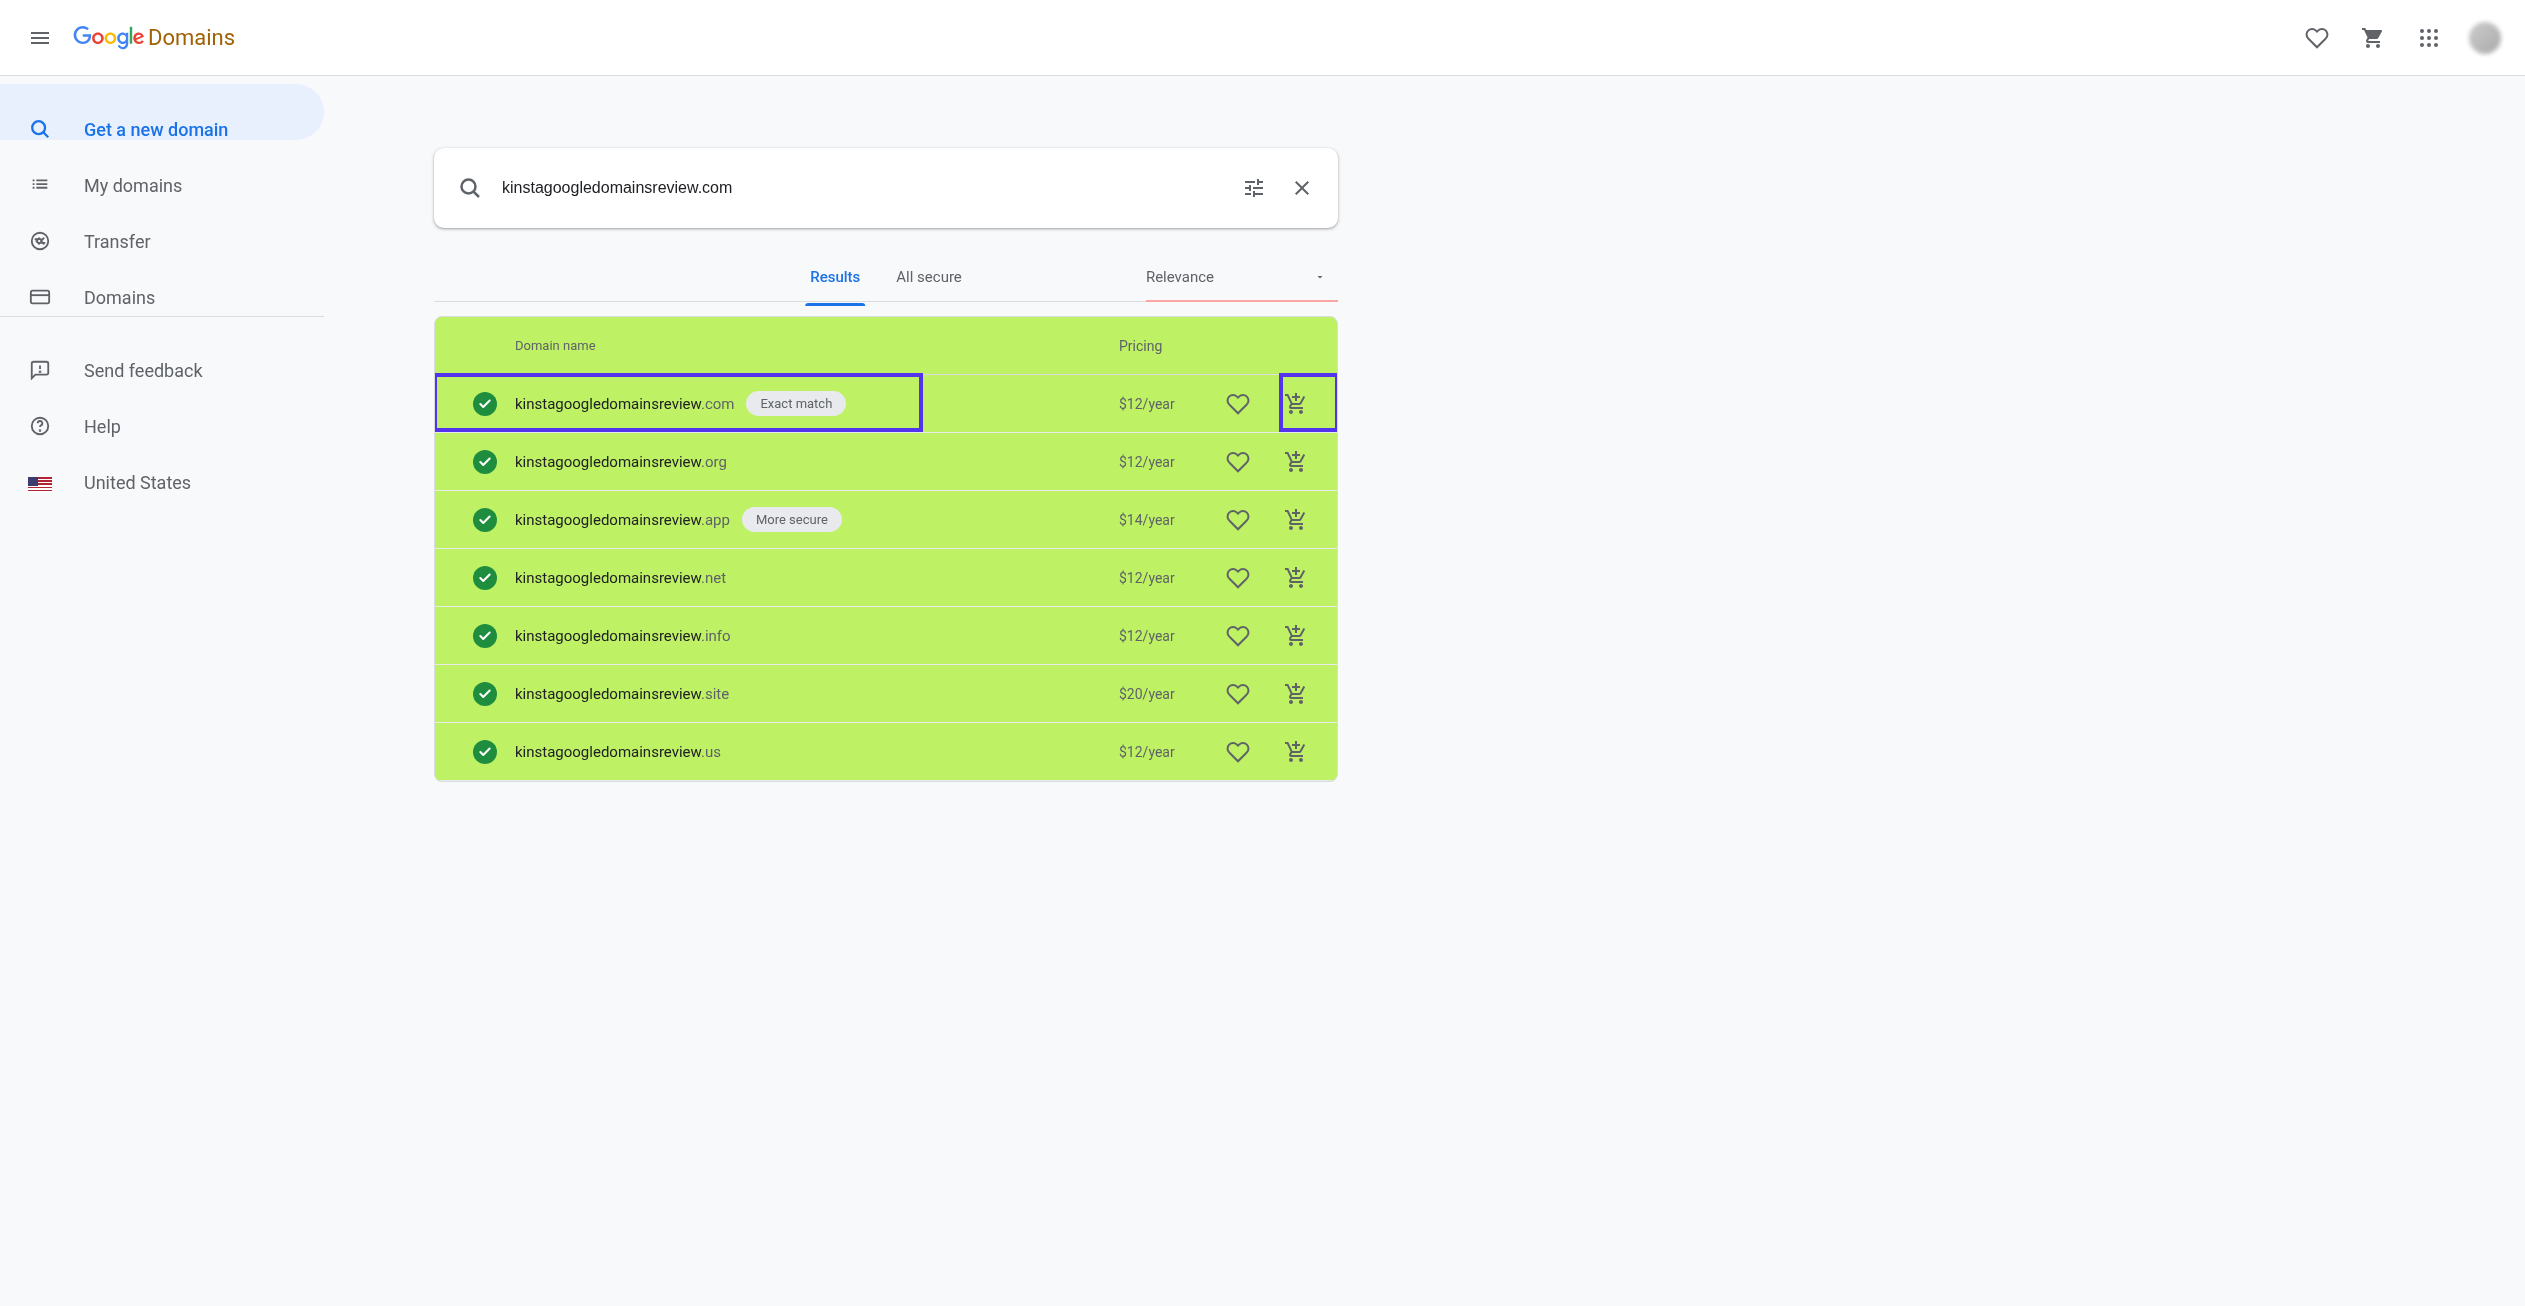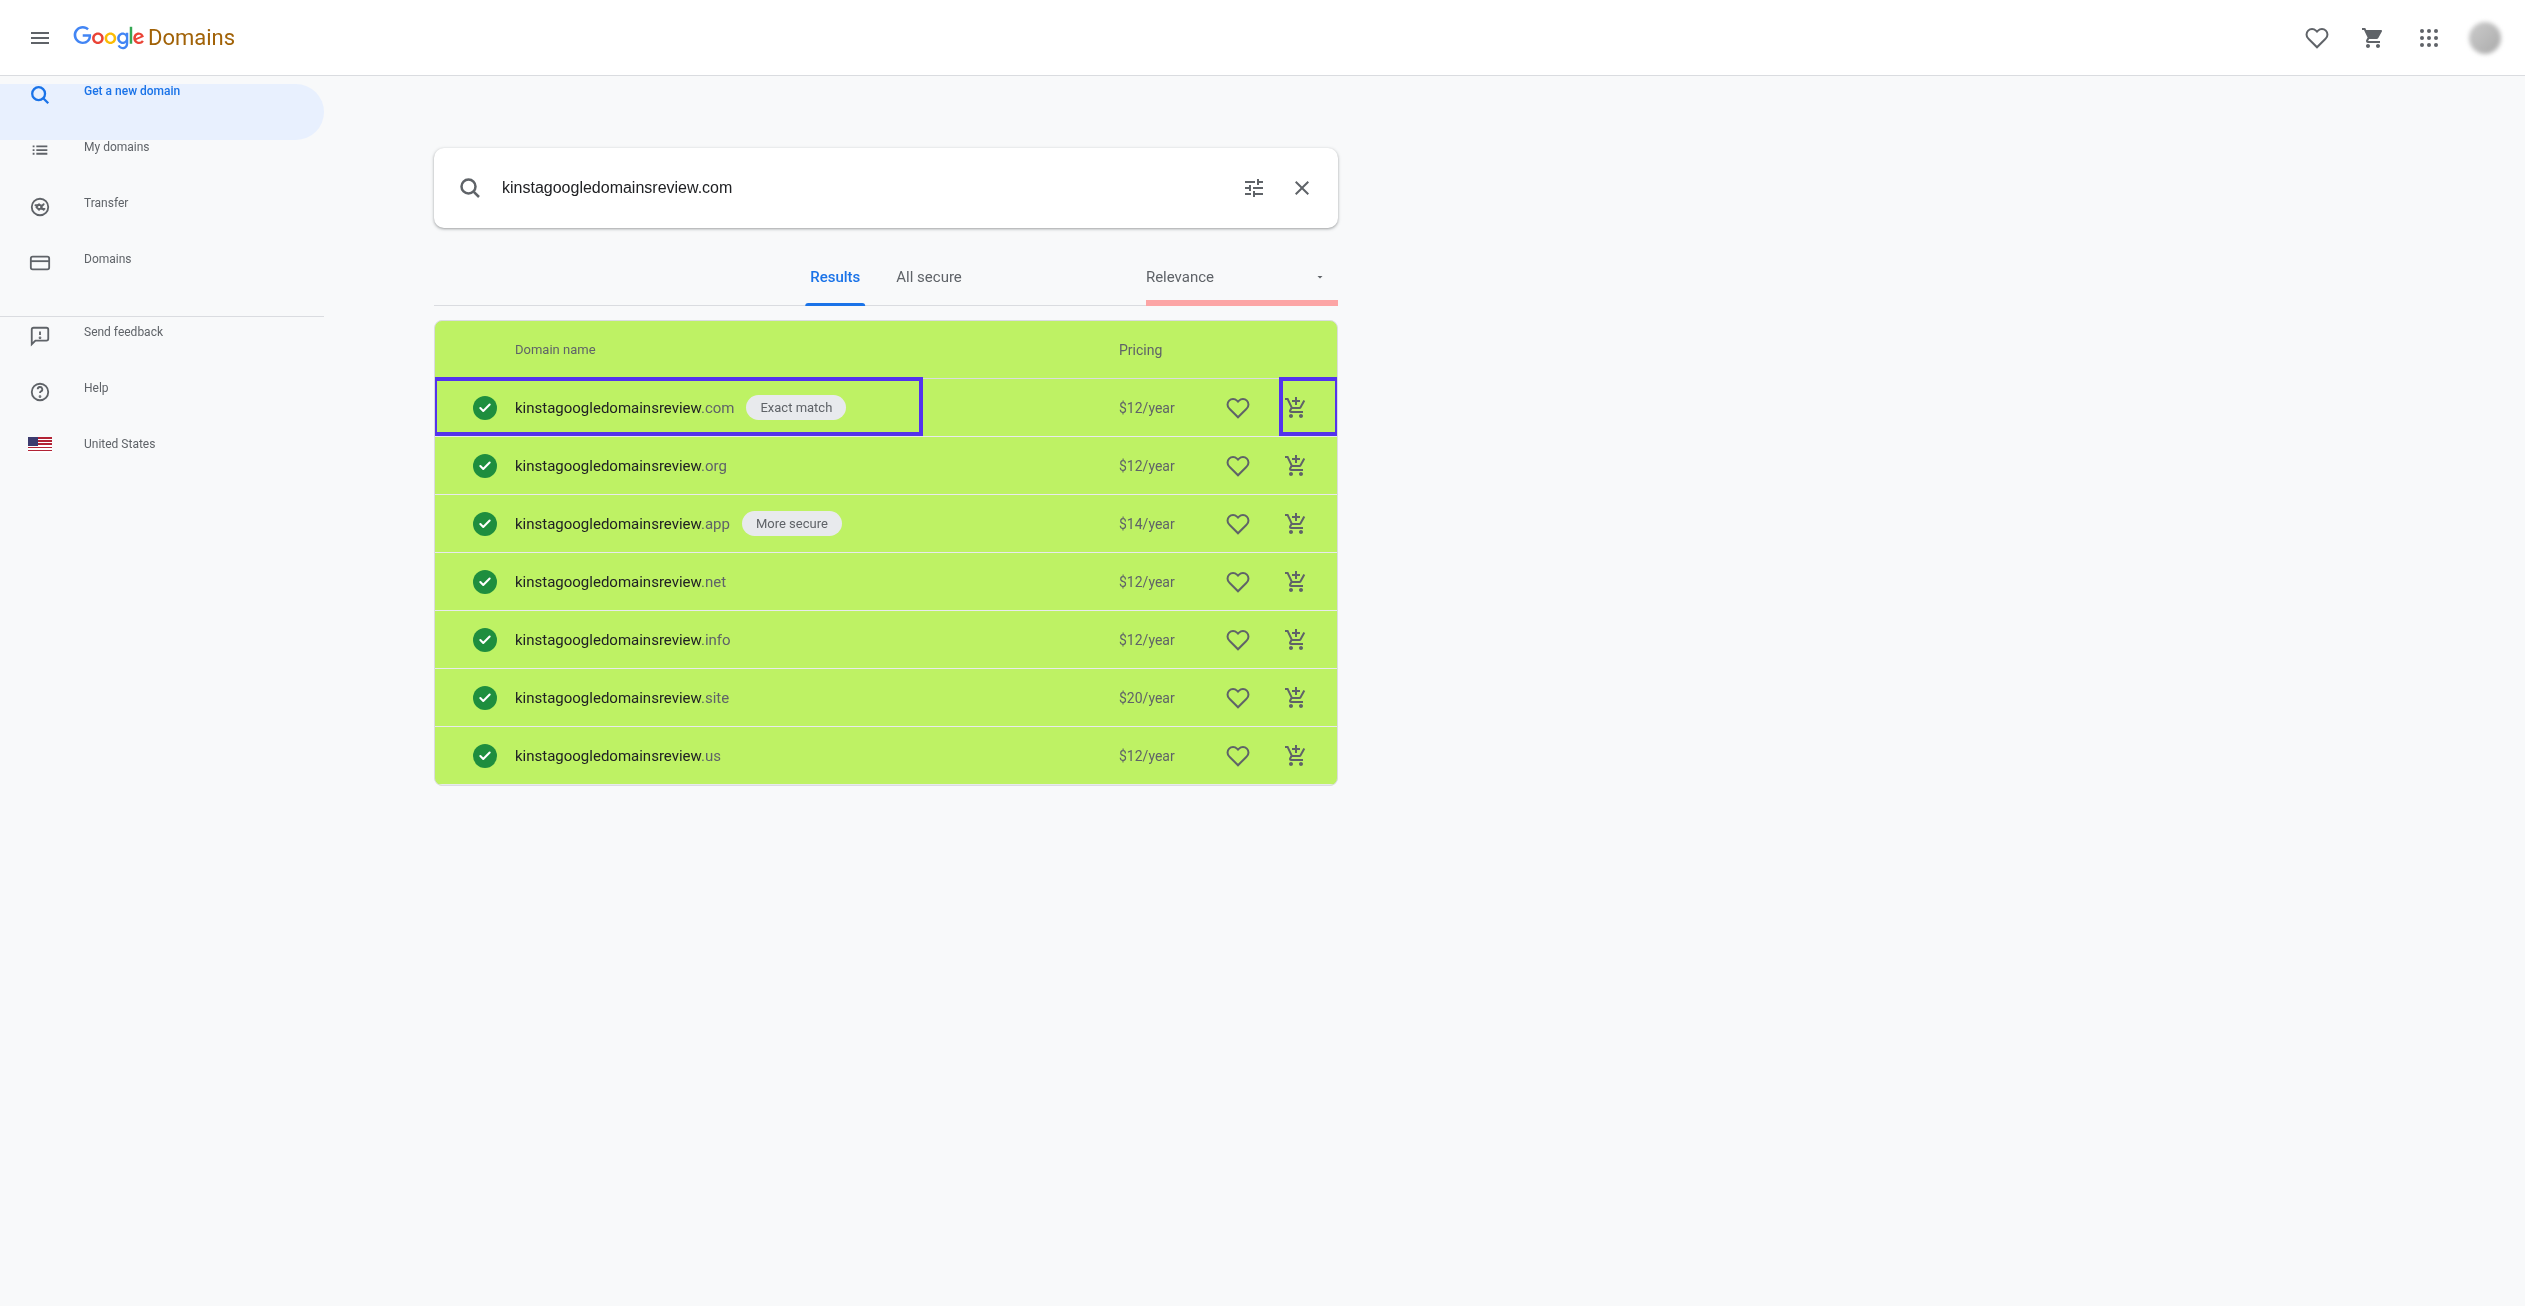--- a/index.html
+++ b/index.html
@@ -61,24 +61,24 @@
     min-height: calc(100vh - 76px);
     background: #f8f9fa;
   }
   .sidebar {
     width: 324px;
     padding-top: 8px;
   }
   .sidebar-item {
     height: 56px;
     display: flex;
-    align-items: flex-start;
+    align-items: flex-end;
     padding-left: 28px;
     gap: 32px;
-    font-size: 12px;
+    font-size: 18px;
     color: #5f6368;
     cursor: pointer;
     border-top-right-radius: 28px;
     border-bottom-right-radius: 28px;
   }
   .sidebar-item.active {
     background: #e8f0fe;
     color: #1a73e8;
     font-weight: 500;
   }
@@ -168,21 +168,21 @@
   .sort {
     margin-left: auto;
     display: flex;
     align-items: center;
     gap: 100px;
     padding-bottom: 14px;
     padding-right: 12px;
     font-size: 15px;
     color: #5f6368;
     cursor: pointer;
-    border-bottom: 6px solid #fca5a5;
+    border-bottom: 2px solid #fca5a5;
     margin-bottom: -1px;
   }
   
   .results {
     margin-top: 14px;
     background: #bef264;
     border: 1px solid #dadce0;
     border-radius: 8px;
     overflow: hidden;
   }

